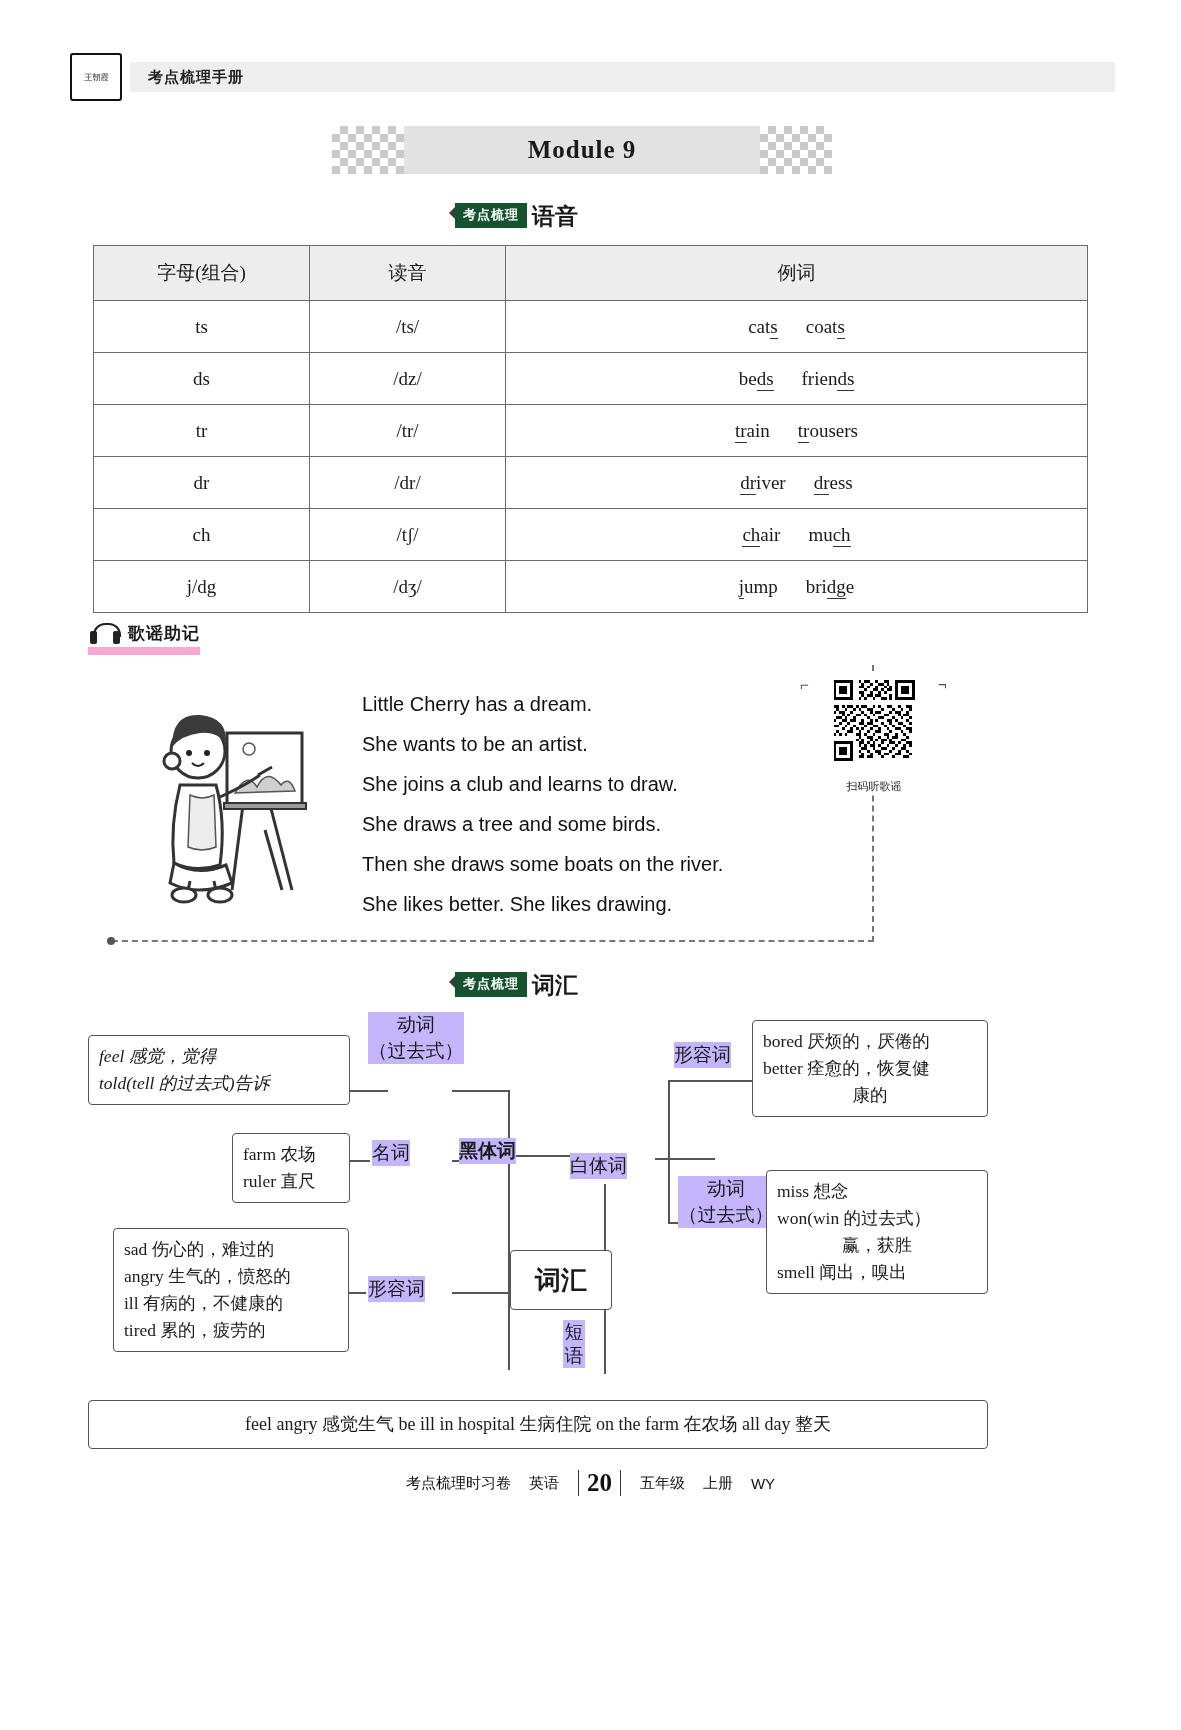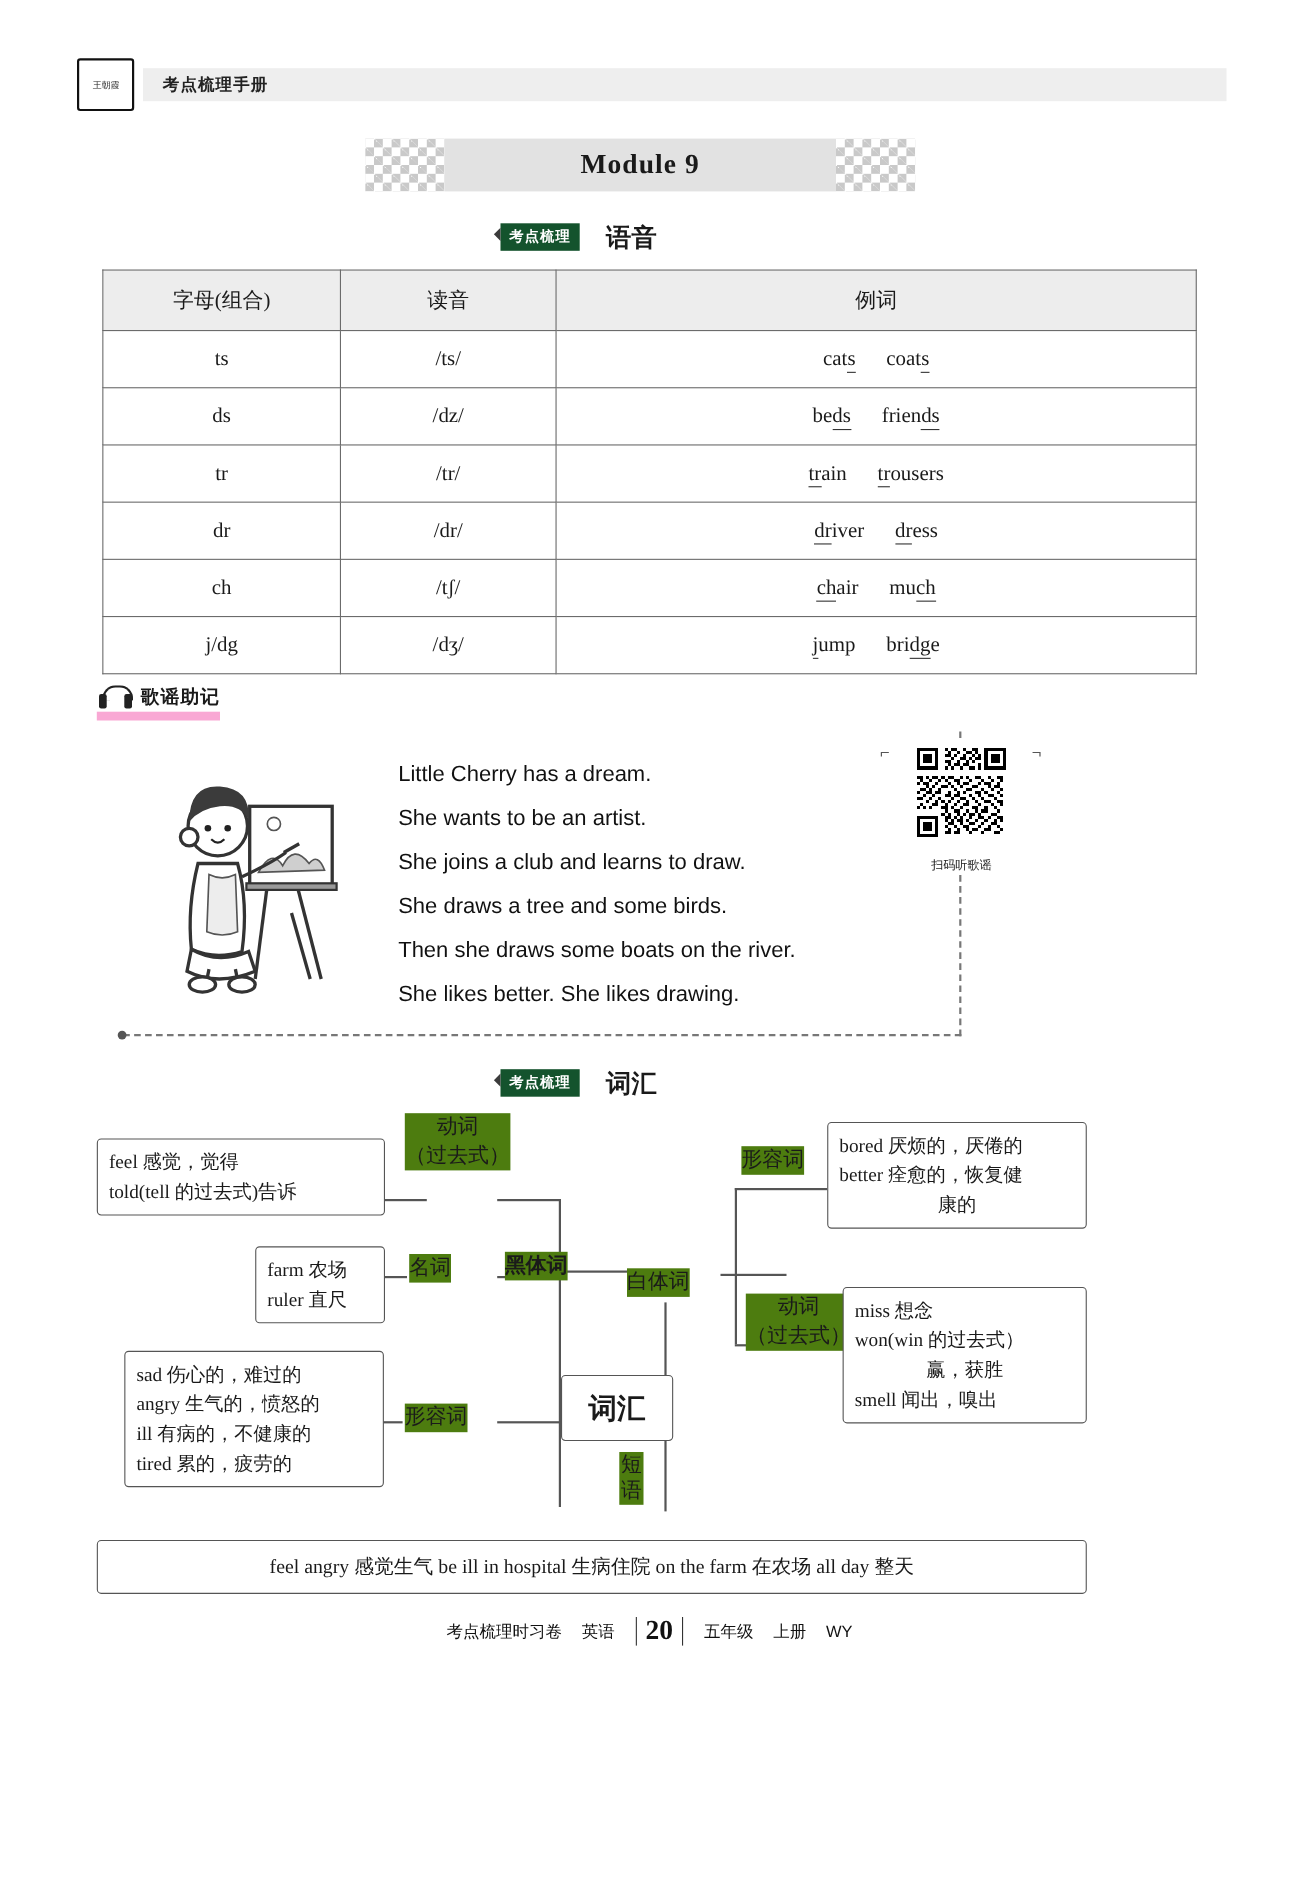--- a/index.html
+++ b/index.html
@@ -25,21 +25,21 @@
     background-image:
       linear-gradient(45deg,#c9c9c9 25%,transparent 25%,transparent 75%,#c9c9c9 75%),
       linear-gradient(45deg,#c9c9c9 25%,transparent 25%,transparent 75%,#c9c9c9 75%);
     background-size:16px 16px;background-position:0 0,8px 8px;background-color:#ffffff;}
   .module-title{flex:1;height:48px;background:#e2e2e2;display:flex;align-items:center;justify-content:center;font-size:25px;font-weight:bold;font-family:"Liberation Serif",serif;letter-spacing:1px;}
 
   
   .sec{position:absolute;display:flex;align-items:flex-end;}
   .tag{background:#14532d;color:#fff;font-family:"Liberation Sans",sans-serif;font-size:13px;font-weight:bold;padding:3px 8px 4px 8px;letter-spacing:1px;position:relative;}
   .tag:before{content:"";position:absolute;left:-6px;top:4px;border-width:6px 6px 6px 0;border-style:solid;border-color:transparent #3b3b3b transparent transparent;}
-  .sec-title{font-size:23px;font-weight:bold;margin-left:24px;line-height:1;font-family:"Liberation Serif",serif;}
+  .sec-title{font-size:23px;font-weight:bold;margin-left:5px;line-height:1;font-family:"Liberation Serif",serif;}
 
   
   table.phonics{position:absolute;left:93px;top:245px;width:995px;border-collapse:collapse;table-layout:fixed;}
   table.phonics td,table.phonics th{border:1px solid #6b6b6b;height:49px;text-align:center;font-size:19px;font-weight:normal;font-family:"Liberation Serif",serif;}
   table.phonics thead td{background:#ededed;font-size:19px;height:52px;}
   .col1{width:213px;}
   .col2{width:193px;}
   .ex{display:inline-block;margin:0 14px;}
   .u{border-bottom:1.5px solid #333;padding-bottom:1px;}
 
@@ -64,21 +64,21 @@
   .qr-wrap{position:absolute;left:815px;top:672px;width:118px;height:122px;background:#fff;display:flex;flex-direction:column;align-items:center;justify-content:flex-start;padding-top:8px;box-sizing:border-box;}
   .qr{width:88px;height:88px;background:#fff;}
   .qr-cap{font-family:"Liberation Sans",sans-serif;font-size:11px;margin-top:18px;color:#222;}
   .bracket{position:absolute;font-size:15px;color:#555;font-family:"Liberation Sans",sans-serif;}
 
   
   .vbox{position:absolute;border:1.5px solid #555;border-radius:4px;box-sizing:border-box;background:#fff;
         font-family:"Liberation Serif",serif;font-size:17.5px;line-height:27px;padding:7px 10px;}
   .center-node{position:absolute;border:1.5px solid #555;border-radius:4px;background:#fff;
         display:flex;align-items:center;justify-content:center;font-size:26px;font-weight:bold;font-family:"Liberation Sans",sans-serif;}
-  .label{position:absolute;font-family:"Liberation Serif",serif;font-size:19px;line-height:26px;background:#4d7c0f;}
+  .label{position:absolute;font-family:"Liberation Serif",serif;font-size:19px;line-height:26px;background:#c4b5fd;}
   .label.b{font-family:"Liberation Sans",sans-serif;font-weight:bold;font-size:19px;}
   .ctr{text-align:center;}
 
   
   .ln{position:absolute;background:#555;}
   .lnh{height:1.5px;}
   .lnv{width:1.5px;}
 
   
   .footer{position:absolute;left:0;top:1470px;width:1181px;display:flex;align-items:center;justify-content:center;font-family:"Liberation Sans",sans-serif;font-size:15px;color:#111;}
@@ -424,21 +424,21 @@
 
   <div class="label ctr" style="left:368px;top:1012px;width:96px;">动词<br>（过去式）</div>
   <div class="label" style="left:372px;top:1140px;">名词</div>
   <div class="label" style="left:368px;top:1276px;">形容词</div>
   <div class="label b" style="left:459px;top:1138px;">黑体词</div>
   <div class="label" style="left:570px;top:1153px;">白体词</div>
   <div class="label" style="left:674px;top:1042px;">形容词</div>
   <div class="label ctr" style="left:678px;top:1176px;width:96px;">动词<br>（过去式）</div>
   <div class="label ctr" style="left:563px;top:1320px;width:22px;line-height:24px;">短<br>语</div>
 
-  <div class="vbox" style="left:88px;top:1035px;width:262px;">
+  <div class="vbox" style="left:88px;top:1035px;width:262px;font-style:italic;">
     <div>feel 感觉，觉得</div>
     <div>told(tell 的过去式)告诉</div>
   </div>
 
   <div class="vbox" style="left:232px;top:1133px;width:118px;">
     <div>farm 农场</div>
     <div>ruler 直尺</div>
   </div>
 
   <div class="vbox" style="left:113px;top:1228px;width:236px;">

